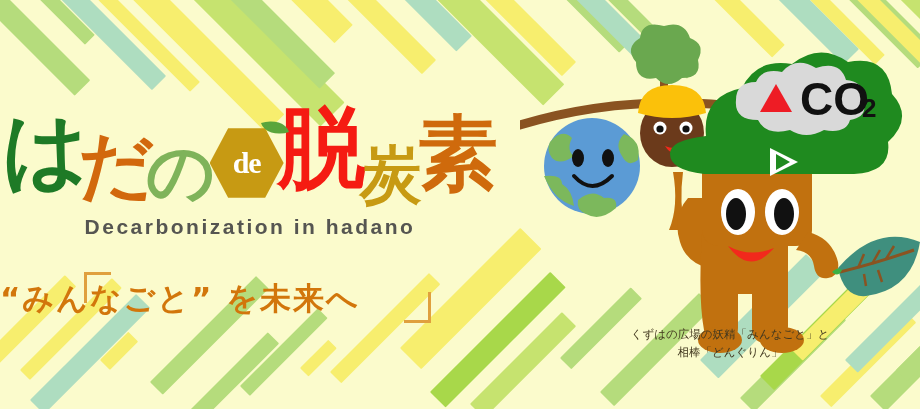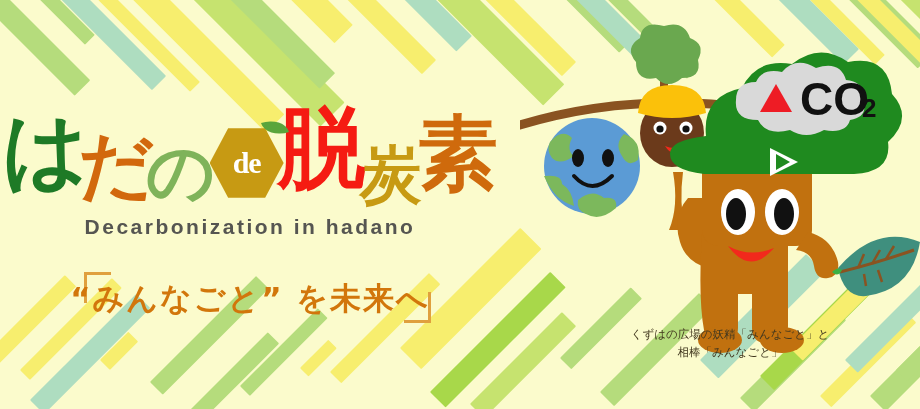--- a/index.html
+++ b/index.html
@@ -86,21 +86,20 @@
   
   #tagline-wrap{
     position:absolute;
     left:0; top:272px;
     width:500px;
     height:62px;
   }
   #tagline{
     position:absolute;
     left:0;right:0;top:6px;
-    text-align:center;
     font-family:"DejaVu Sans","Liberation Sans",sans-serif;
     font-size:31px;
     font-weight:bold;
     color:#d2760b;
     letter-spacing:2px;
   }
   .bracket{ position:absolute; border-color:#e0a03e; }
   #bracket-tl{
     left:84px; top:0px; width:24px; height:28px;
     border-left:3px solid #e0a03e; border-top:3px solid #e0a03e;
@@ -280,16 +279,16 @@
         <ellipse cx="262" cy="212" rx="17" ry="23" fill="#ffffff"></ellipse>
         <ellipse cx="264" cy="214" rx="10" ry="16" fill="#111111"></ellipse>
 
         <path d="M 208 246 q 22 30 46 2 q -24 10 -46 -2 z" fill="#f2291c"></path>
       </g>
     </svg>
   </div>
 
   <div id="caption">
     <div>くずはの広場の妖精「みんなごと」と</div>
-    <div>相棒「みんなごと」</div>
+    <div>相棒「どんぐりん」</div>
   </div>
 
 </div>
 
 </body></html>

